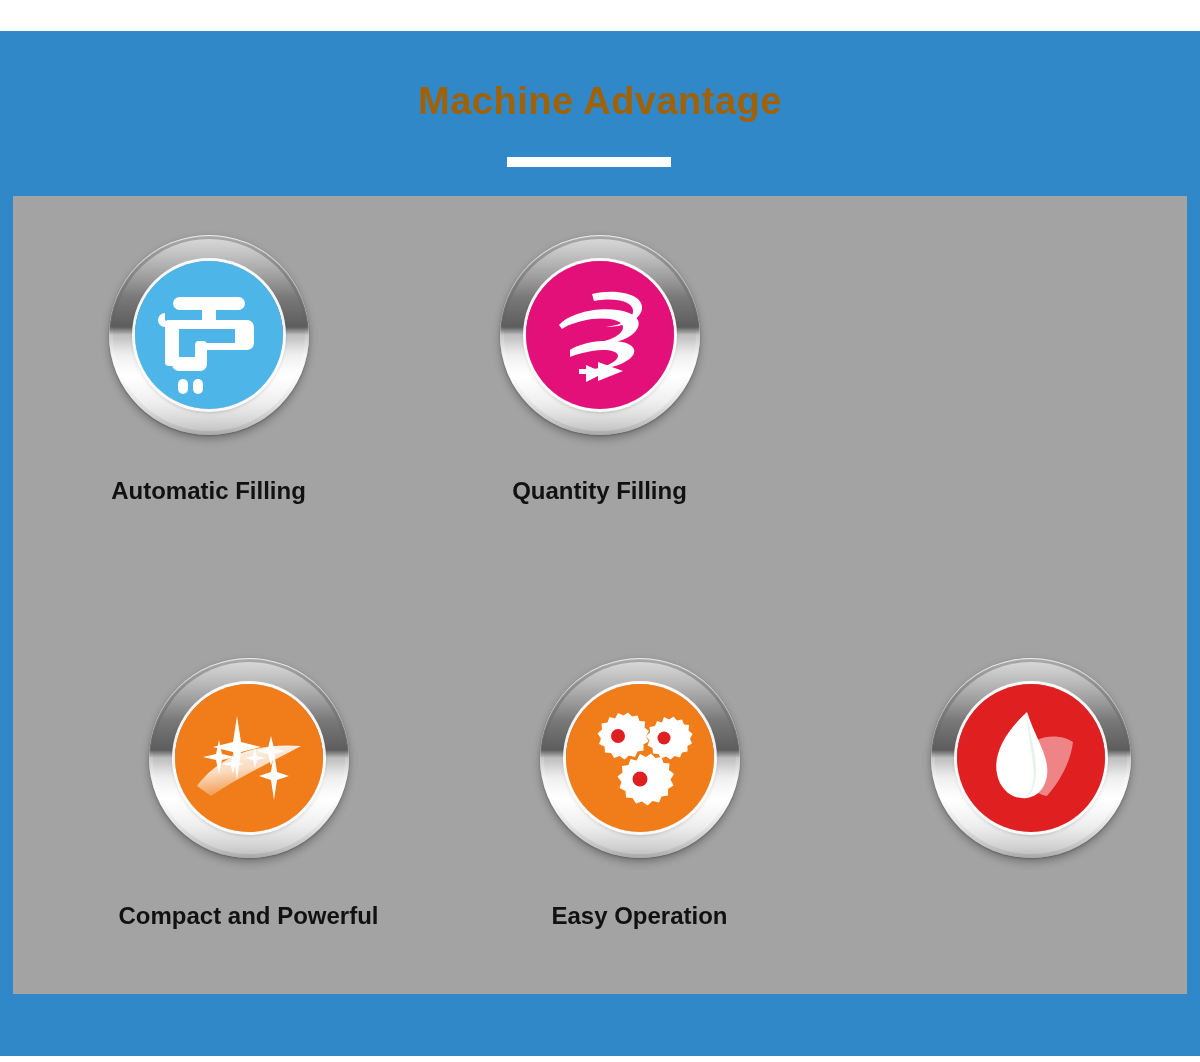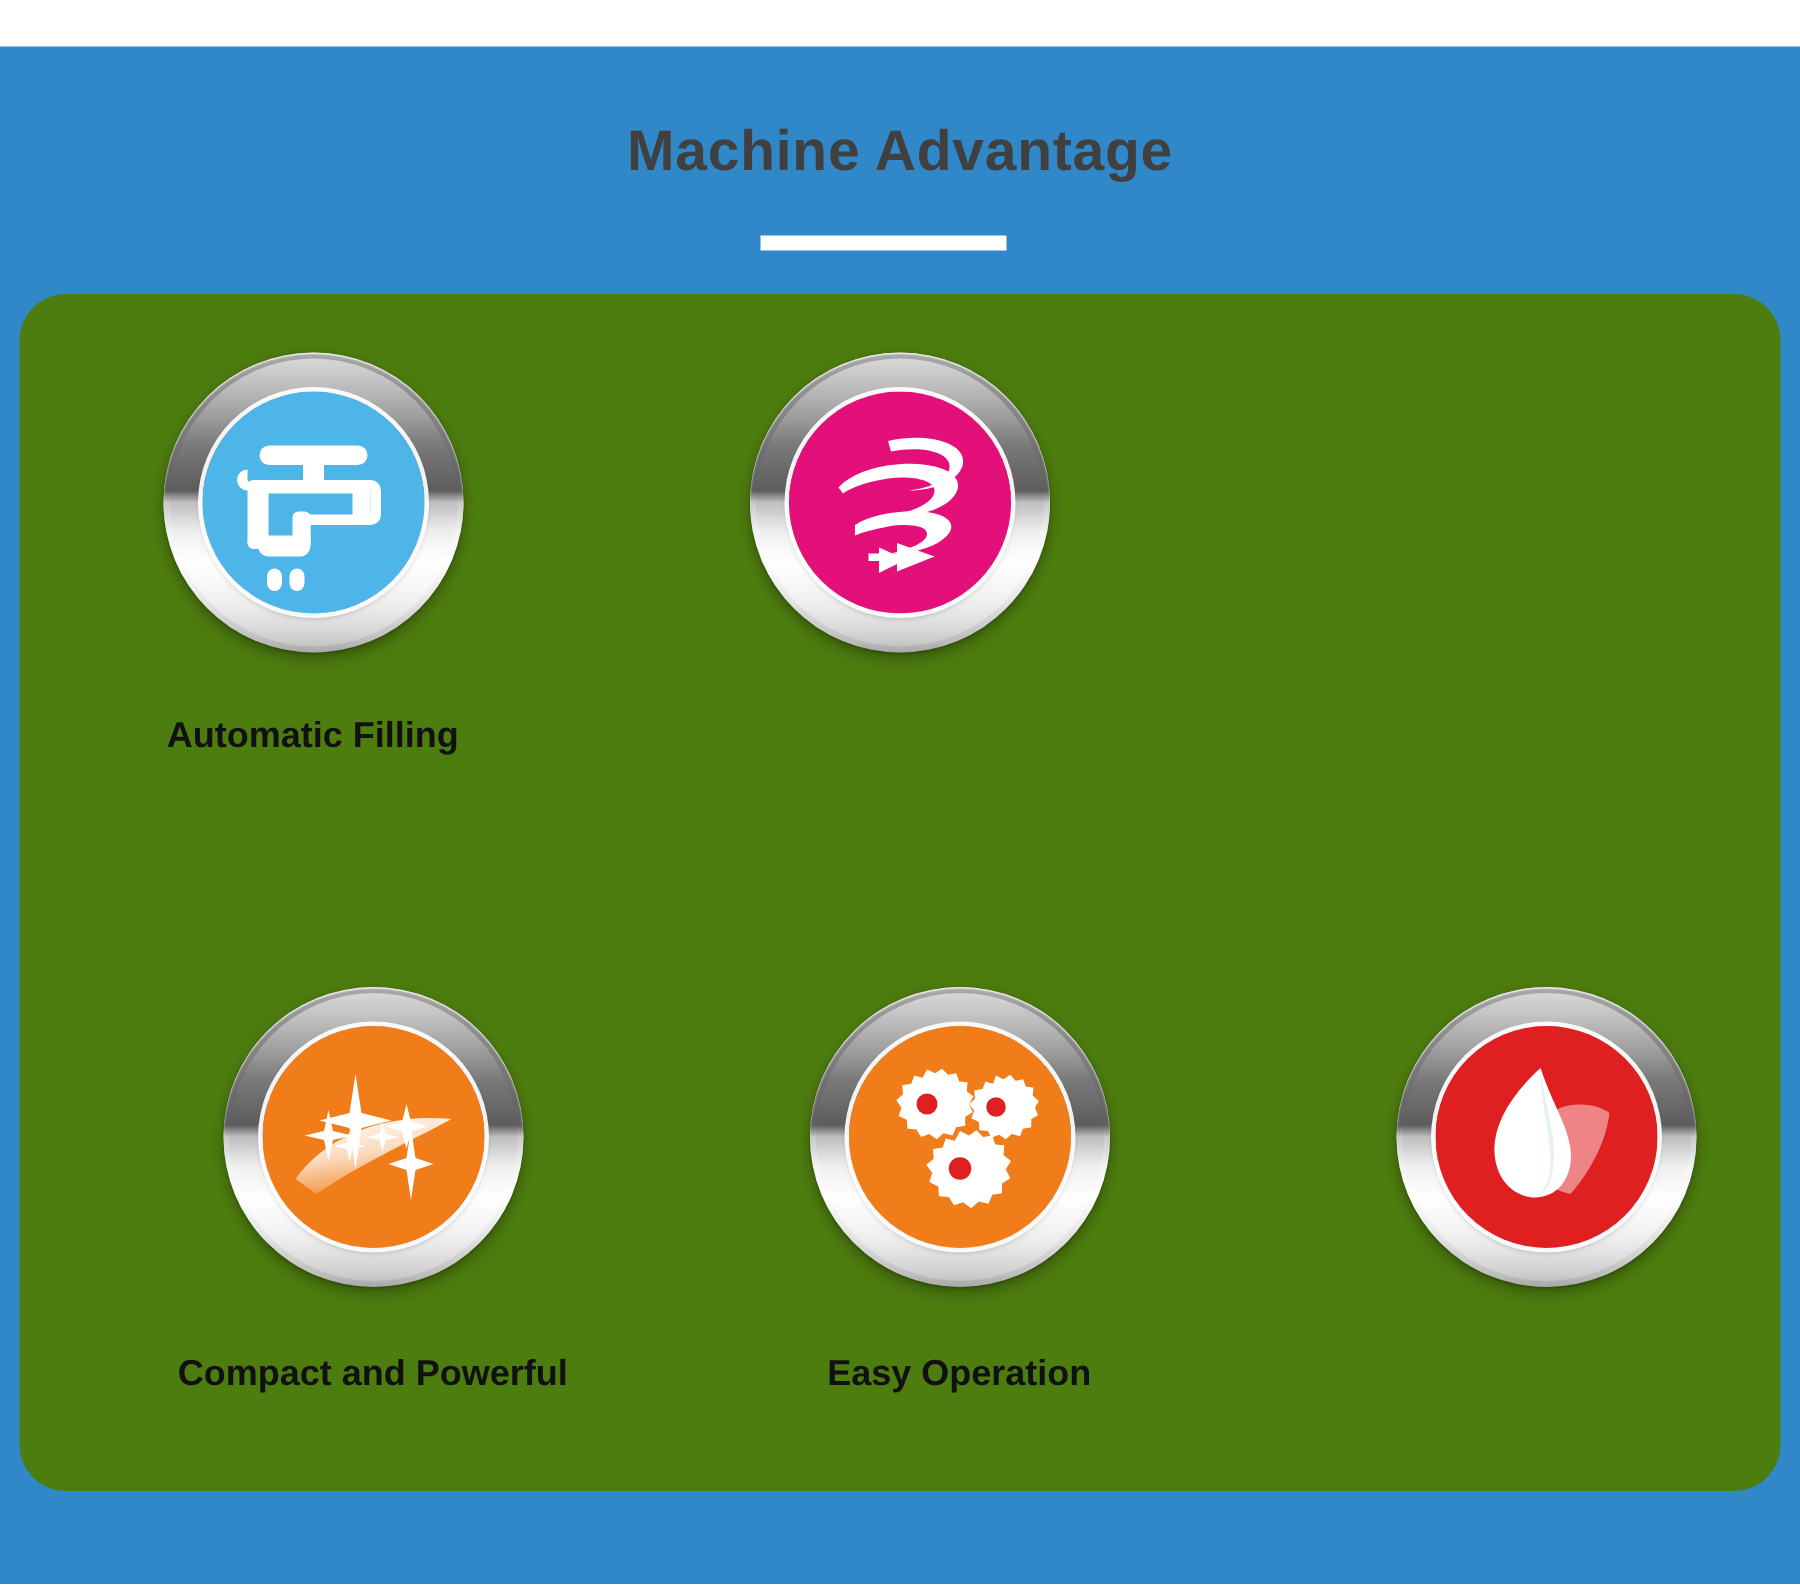--- a/index.html
+++ b/index.html
@@ -41,43 +41,42 @@
     height: 164px;
     text-align: center;
   }
   .header-title {
     position: absolute;
     left: 0;
     top: 48px;
     width: 1200px;
     font-size: 38px;
     font-weight: bold;
-    color: #404040;
+    color: #a16207;
     letter-spacing: 0.5px;
     line-height: 44px;
     white-space: nowrap;
   }
   .header-rule {
     position: absolute;
     left: 507px;
     top: 126px;
     width: 164px;
     height: 10px;
     background: #ffffff;
   }
 
   
   .panel {
     position: absolute;
     left: 13px;
     top: 196px;
     width: 1174px;
     height: 798px;
-    background: #4d7c0f;
-    border-radius: 31px;
+    background: #a3a3a3;
   }
 
   
   .grid {
     position: absolute;
     left: 0;
     top: 0;
     width: 1174px;
     height: 846px;
   }
@@ -219,20 +218,21 @@
                   <path d="M66 33 C92 27 118 34 116 48 C114 60 96 66 80 66 C97 64 108 57 107 49 C106 40 88 36 68 40 z"></path>
                   <path d="M33 64 C44 52 70 46 92 49 C112 52 118 62 108 72 C100 80 82 84 66 83 C84 80 96 74 97 67 C98 59 82 56 66 58 C54 60 43 63 36 68 z"></path>
                   <path d="M44 89 C56 81 80 78 96 81 C110 84 112 92 102 99 C94 105 80 108 68 108 C82 105 92 100 92 95 C92 89 78 88 66 90 C56 92 48 94 44 96 z"></path>
                   <path d="M72 101 L97 110 L72 120 L72 113 L53 113 L53 108 L72 108 z"></path>
                   <path d="M60 104 L78 112 L60 121 z"></path>
                 </g>
               </svg>
             </div>
           </div>
         </div>
+        <div class="label">Quantity Filling</div>
       </div>
 
 
       <div class="cell r1 c0">
         <div class="badge-wrap">
           <div class="badge">
             <div class="disc">
               <svg viewBox="0 0 148 148" xmlns="http://www.w3.org/2000/svg">
                 <defs>
                   <linearGradient id="shineGrad" x1="0" y1="0" x2="0.3" y2="1">

